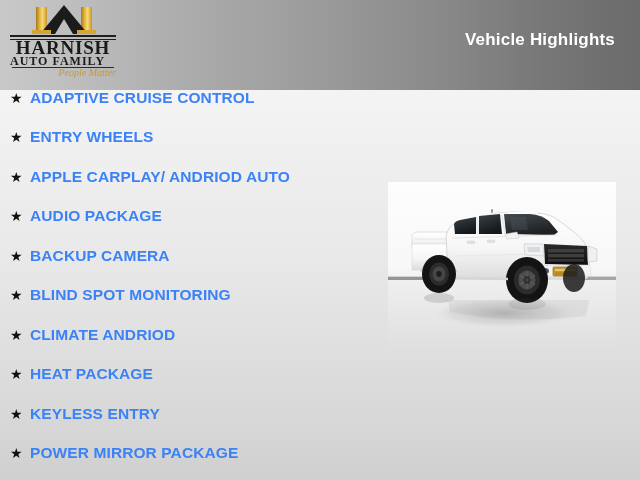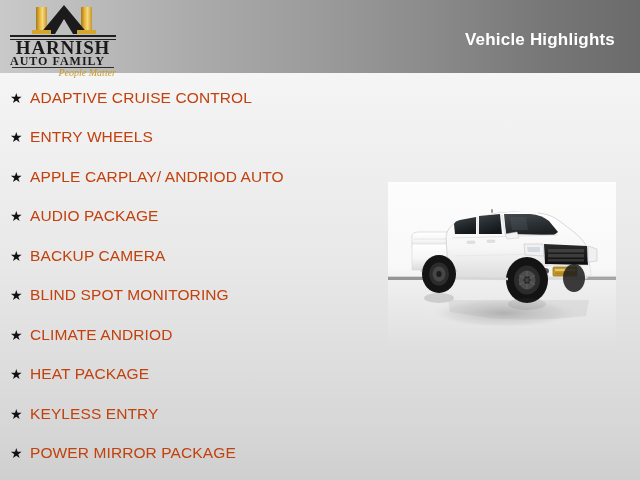--- a/index.html
+++ b/index.html
@@ -20,21 +20,21 @@
     width: 640px;
     height: 480px;
   }
 
   
   #header-bar {
     position: absolute;
     left: 0;
     top: 0;
     width: 640px;
-    height: 73px;
+    height: 90px;
     background: linear-gradient(to right,
         #c9c9c9 0%,
         #bdbdbd 12%,
         #ababab 30%,
         #9b9b9b 50%,
         #8a8a8a 68%,
         #777777 85%,
         #6b6b6b 100%);
   }
 
@@ -177,23 +177,24 @@
   .feature-star {
     flex: 0 0 auto;
     width: 20px;
     font-size: 14px;
     line-height: 1;
     color: #111111;
   }
   .feature-label {
     flex: 1 1 auto;
     font-size: 15.5px;
-    color: #c2410c;
+    color: #3b82f6;
     letter-spacing: 0.1px;
     white-space: nowrap;
+    font-weight: bold;
   }
 
   
   #vehicle-photo {
     position: absolute;
     left: 388px;
     top: 182px;
     width: 228px;
     height: 171px;
     overflow: hidden;

